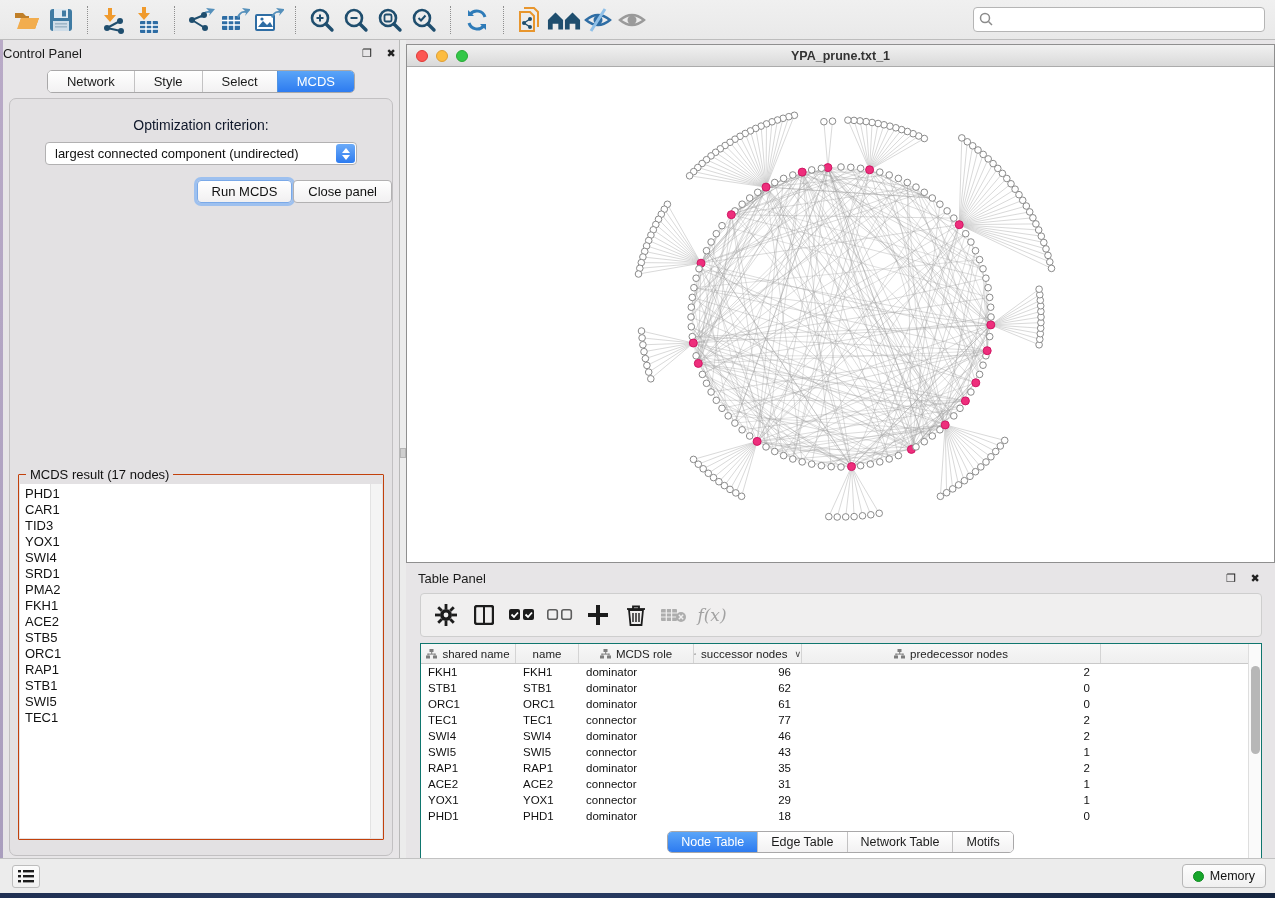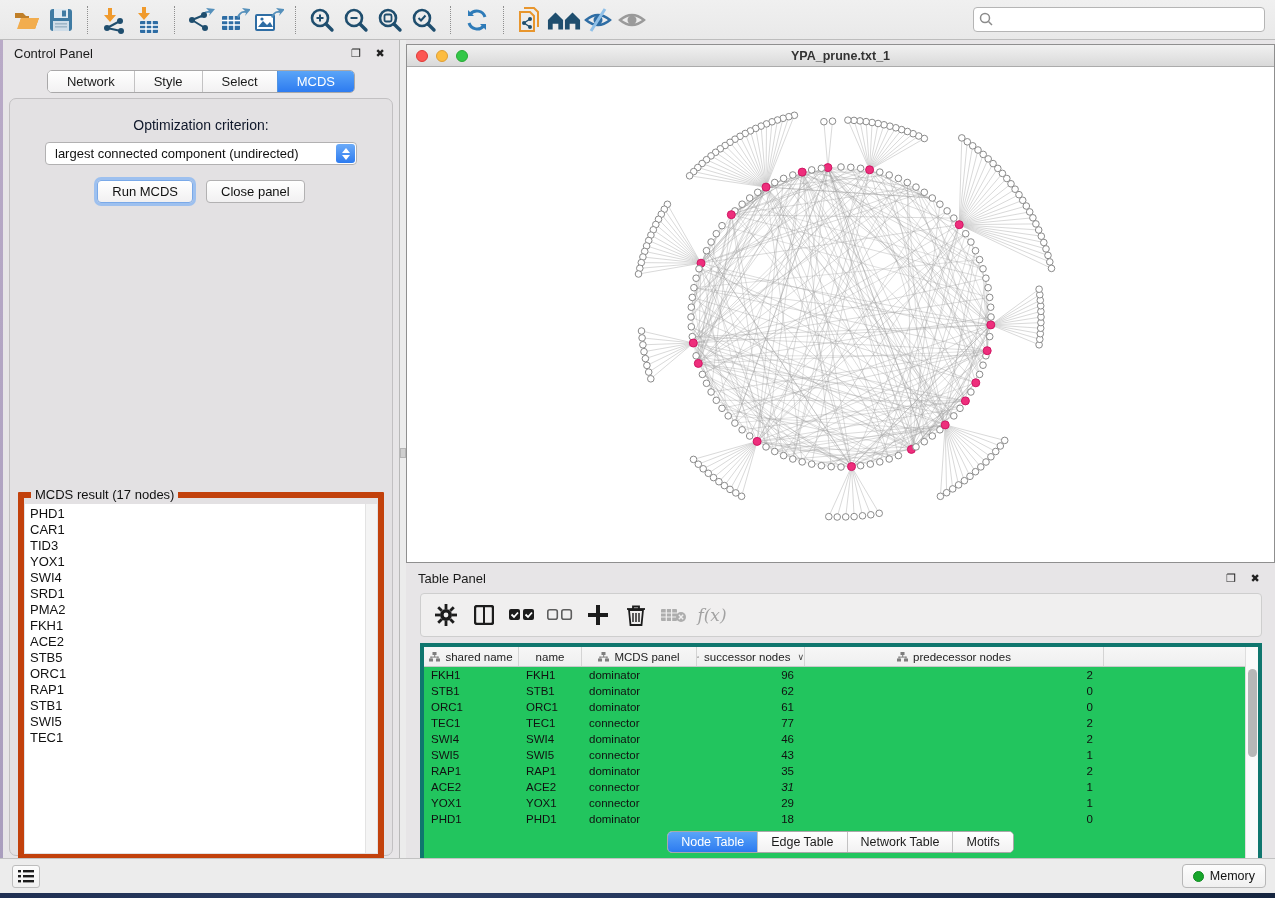--- a/index.html
+++ b/index.html
@@ -20,21 +20,21 @@
 
   
   .left-strip { position:absolute; left:0; top:40px; width:3px; height:853px;
     background:linear-gradient(#b9aac7,#a99dbd); }
   .bottom-strip { position:absolute; left:0; top:893px; width:1275px; height:5px;
     background:linear-gradient(90deg,#1f2f52,#2c3f66 30%,#22345a 60%,#16253f); }
 
   
   .cpanel { position:absolute; left:3px; top:40px; width:397px; height:818px;
     background:#e7e5e7; border-right:1px solid #b9b9b9; }
-  .panel-title-row { height:26px; display:flex; align-items:center; padding:0 11px;
+  .panel-title-row { height:26px; display:flex; align-items:center; padding:0 0;
     font-size:13px; color:#1a1a1a; }
   .panel-title-row .ttl { flex:1; }
   .win-btn { width:16px; height:16px; display:flex; align-items:center; justify-content:center;
     font-size:11px; color:#222; margin-left:8px; cursor:default; }
   .cp-tabs-row { display:flex; justify-content:center; margin-top:4px; }
   .seg { display:inline-flex; background:#fff; border:1px solid #a9a8a9; border-radius:5px; overflow:hidden; }
   .seg .tab { padding:3px 19px; font-size:13px; color:#1b1b1b;
     background:linear-gradient(#ffffff,#f2f1f2); border-left:1px solid #c3c2c3; white-space:nowrap; }
   .seg .tab:first-child { border-left:none; }
   .seg .tab.active { background:linear-gradient(#5aa5f8,#2d7bf0); color:#fff; border-left-color:#5093e2; }
@@ -42,28 +42,28 @@
     background:#e3e1e3; border:1px solid #c2c0c2; border-radius:7px; }
   .opt-label { text-align:center; margin-top:18px; font-size:14px; color:#0f172a; }
   .dropdown { position:relative; margin:9px auto 0; width:312px; height:23px; background:#fff;
     border:1px solid #b2b1b2; border-radius:4px; display:flex; align-items:center;
     font-size:13px; color:#111; padding-left:9px; }
   .dd-step { position:absolute; right:1px; top:1px; width:19px; height:19px; border-radius:3px;
     background:linear-gradient(#6cabf8,#2d7bf0); display:flex; flex-direction:column;
     align-items:center; justify-content:center; gap:2px; }
   .dd-step .up { width:0; height:0; border-left:4px solid transparent; border-right:4px solid transparent; border-bottom:5px solid #fff; }
   .dd-step .dn { width:0; height:0; border-left:4px solid transparent; border-right:4px solid transparent; border-top:5px solid #fff; }
-  .btn-row { display:flex; justify-content:center; gap:13px; margin-top:15px; }
+  .btn-row { display:flex; justify-content:flex-end; gap:1px; margin-top:15px; }
   .mac-btn { height:23px; padding:0 14px; background:linear-gradient(#ffffff,#f1f0f1);
     border:1px solid #b2b1b2; border-radius:4px; font-size:13px; color:#111;
     font-family:"Liberation Sans",sans-serif; }
   .mac-btn.focused { box-shadow:0 0 0 3px rgba(110,170,246,.6); border-color:#7aa9e8; }
 
   fieldset.mcds-box { position:absolute; left:8px; right:8px; top:368px; height:373px;
-    border:6px solid #c2410c; border-radius:1px; background:transparent;margin-top:20px; }
+    border:1px solid #c2410c; border-radius:1px; background:transparent; }
   fieldset.mcds-box legend { margin-left:7px; padding:0 4px; font-size:13px; color:#111; }
   .mcds-list { position:absolute; left:1px; right:1px; top:2px; bottom:1px; background:#fff;
     display:flex; }
   .mcds-items { flex:1; padding:2px 0 0 5px; font-size:13px; line-height:16px; color:#111;
     overflow:hidden; }
   .mcds-scroll { width:12px; background:#f4f4f4; border-left:1px solid #e3e3e3; }
 
   
   .vsplit { position:absolute; left:400px; top:40px; width:6px; height:818px; background:#ececec; }
   .vsplit .grip { position:absolute; left:0; top:408px; width:6px; height:10px;
@@ -86,21 +86,21 @@
 
   .tp-title-row { position:absolute; left:0; top:526px; width:100%; height:24px;
     display:flex; align-items:center; padding:0 12px; font-size:13px; color:#1a1a1a; }
   .tp-toolbar { position:absolute; left:14px; right:13px; top:553px; height:44px;
     background:#f0efef; border:1px solid #cecece; border-radius:4px;
     display:flex; align-items:center; gap:0; padding:0 6px; }
   .tp-ico { width:38px; height:36px; display:flex; align-items:center; justify-content:center; }
   .fx { font-family:"DejaVu Serif",serif; font-style:italic; font-size:17px; color:#a2a2a2; }
 
   .tbl { position:absolute; left:14px; right:13px; top:603px; height:224px;
-    background:#22c55e; border:4px solid #0f766e; display:flex; }
+    background:#ffffff; border:1px solid #0f766e; display:flex; }
   .tbl-main { flex:1; position:relative; overflow:hidden; }
   .tbl-head { display:flex; height:20px; background:linear-gradient(#f7f7f7,#efefef);
     border-bottom:1px solid #c9c9c9; }
   .th { display:flex; align-items:center; justify-content:center; gap:5px;
     font-size:11.5px; color:#222; border-right:1px solid #d4d4d4; overflow:hidden; white-space:nowrap; }
   .th .sort { font-size:9px; color:#444; margin-left:2px; }
   .tbl-body .tr { display:flex; height:16px; }
   .td { font-size:11.5px; color:#111; line-height:16px; white-space:nowrap; overflow:hidden; }
   .td.l { text-align:left; padding-left:7px; }
   .td.r { text-align:right; padding-right:11px; }
@@ -1086,21 +1086,21 @@
               <g fill="#7d7d7d">
                 <rect x="3.5" y="0" width="4" height="3"></rect>
                 <rect x="0" y="6.5" width="4" height="3"></rect>
                 <rect x="7" y="6.5" width="4" height="3"></rect>
                 <path d="M5.2 3h1v2h-1z"></path>
                 <rect x="1.5" y="4.6" width="8" height="1"></rect>
                 <rect x="1.5" y="4.6" width="1" height="2"></rect>
                 <rect x="8.5" y="4.6" width="1" height="2"></rect>
               </g>
             </svg>
-            <span>MCDS panel</span>
+            <span>MCDS role</span>
           </div>
           <div class="th" style="width: 108px; justify-content: flex-end;">
             <svg width="11" height="10" viewBox="0 0 11 10">
               <g fill="#7d7d7d">
                 <rect x="3.5" y="0" width="4" height="3"></rect>
                 <rect x="0" y="6.5" width="4" height="3"></rect>
                 <rect x="7" y="6.5" width="4" height="3"></rect>
                 <path d="M5.2 3h1v2h-1z"></path>
                 <rect x="1.5" y="4.6" width="8" height="1"></rect>
                 <rect x="1.5" y="4.6" width="1" height="2"></rect>
@@ -1172,21 +1172,21 @@
             <div class="td l" style="width: 95px;">RAP1</div>
             <div class="td l" style="width: 63px;">RAP1</div>
             <div class="td l" style="width: 115px;">dominator</div>
             <div class="td r" style="width: 108px;">35</div>
             <div class="td r" style="width: 299px;">2</div>
           </div>
           <div class="tr">
             <div class="td l" style="width: 95px;">ACE2</div>
             <div class="td l" style="width: 63px;">ACE2</div>
             <div class="td l" style="width: 115px;">connector</div>
-            <div class="td r" style="width: 108px; font-style: italic;">31</div>
+            <div class="td r" style="width: 108px;">31</div>
             <div class="td r" style="width: 299px;">1</div>
           </div>
           <div class="tr">
             <div class="td l" style="width: 95px;">YOX1</div>
             <div class="td l" style="width: 63px;">YOX1</div>
             <div class="td l" style="width: 115px;">connector</div>
             <div class="td r" style="width: 108px;">29</div>
             <div class="td r" style="width: 299px;">1</div>
           </div>
           <div class="tr">

